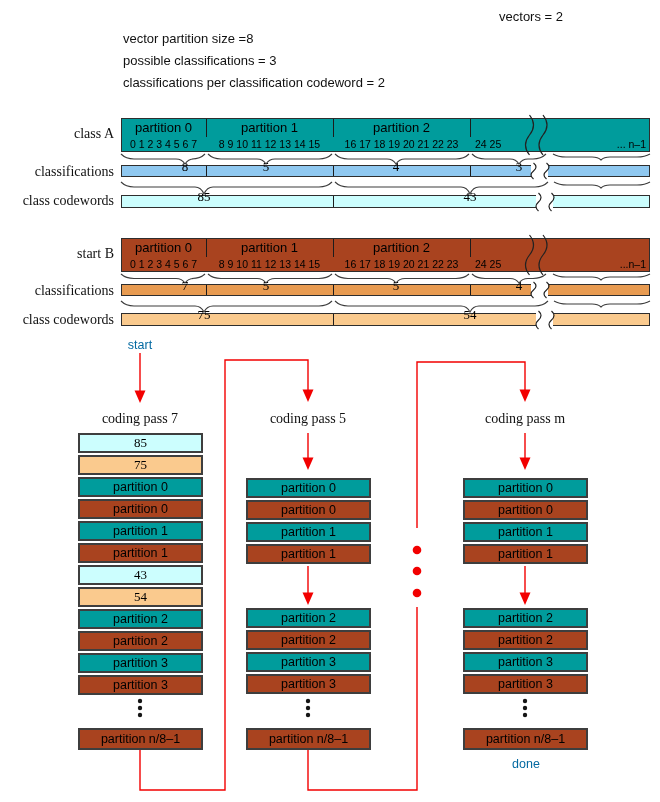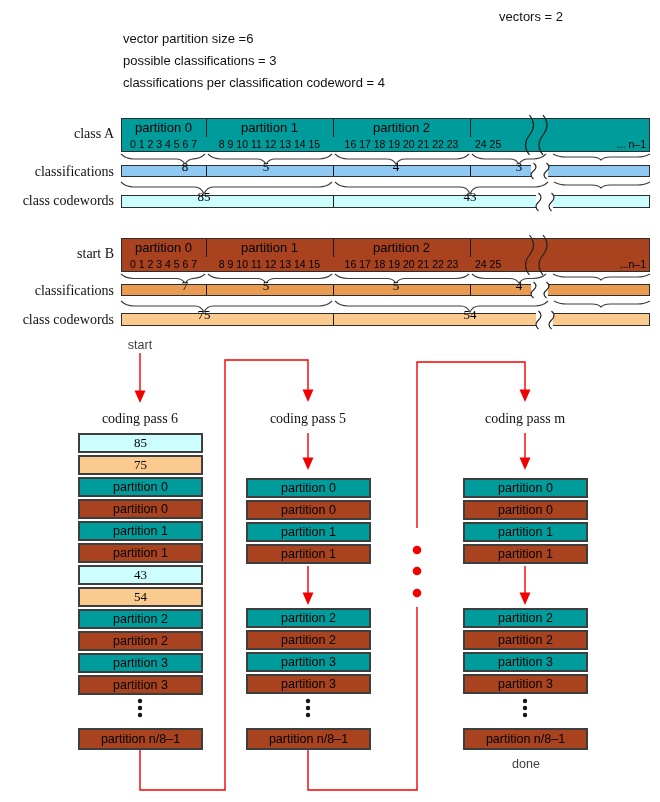--- a/index.html
+++ b/index.html
@@ -12,33 +12,33 @@
   .pl{font:13px "Liberation Sans", sans-serif;color:#000;text-align:center;white-space:nowrap;}
   .nums{font:10.5px "Liberation Sans", sans-serif;color:#000;text-align:center;white-space:nowrap;}
   .padl{text-align:left;padding-left:5px;}
   .right{text-align:right;}
   .sval{font:13px "Liberation Serif", serif;color:#000;text-align:center;line-height:15px;}
   .vdiv{background:#1c1c1c;}
   .box{border:2px solid #3e3e3e;display:flex;align-items:center;justify-content:center;
        font:12.5px "Liberation Sans", sans-serif;color:#000;}
   .box.num{font:13px "Liberation Serif", serif;}
   .title{font:14px "Liberation Serif", serif;color:#111;text-align:center;white-space:nowrap;}
-  .flowlbl{font:12.5px "Liberation Sans", sans-serif;color:#404040;text-align:center;white-space:nowrap;}
+  .flowlbl{font:12.5px "Liberation Sans", sans-serif;color:#0369a1;text-align:center;white-space:nowrap;}
   #overlay{position:absolute;left:0;top:0;pointer-events:none;}
   .brace{fill:none;stroke:#3d3d3d;stroke-width:1.1;}
   .wavy{fill:none;stroke:#222;stroke-width:1.2;}
 </style>
 </head>
 <body>
 
 <div id="diagram">
     <div class="abs hdr" style="left: 123px; top: 9px; width: 440px; text-align: right;">vectors = 2</div>
-    <div class="abs hdr" style="left: 123px; top: 31px; width: 440px;">vector partition size =6</div>
+    <div class="abs hdr" style="left: 123px; top: 31px; width: 440px;">vector partition size =8</div>
     <div class="abs hdr" style="left: 123px; top: 53px; width: 440px;">possible classifications = 3</div>
-    <div class="abs hdr" style="left: 123px; top: 75px; width: 440px;">classifications per classification codeword = 4</div>
+    <div class="abs hdr" style="left: 123px; top: 75px; width: 440px;">classifications per classification codeword = 2</div>
     <div class="abs lbl" style="left: 0px; top: 126px; width: 114px;">class A</div>
     <div class="abs lbl" style="left: 0px; top: 164px; width: 114px;">classifications</div>
     <div class="abs lbl" style="left: 0px; top: 193px; width: 114px;">class codewords</div>
     <div class="abs bar" style="left: 121px; top: 118px; width: 529px; height: 34px; background: rgb(0, 156, 156);"></div>
     <div class="abs pl" style="left: 121px; top: 120px; width: 85px; height: 16px;">partition 0</div>
     <div class="abs pl" style="left: 206px; top: 120px; width: 127px; height: 16px;">partition 1</div>
     <div class="abs pl" style="left: 333px; top: 120px; width: 137px; height: 16px;">partition 2</div>
     <div class="abs vdiv" style="left: 206px; top: 119px; width: 1px; height: 18px;"></div>
     <div class="abs vdiv" style="left: 333px; top: 119px; width: 1px; height: 18px;"></div>
     <div class="abs vdiv" style="left: 470px; top: 119px; width: 1px; height: 18px;"></div>
@@ -79,21 +79,21 @@
     <div class="abs vdiv" style="left: 333px; top: 285px; width: 1px; height: 10px;"></div>
     <div class="abs vdiv" style="left: 470px; top: 285px; width: 1px; height: 10px;"></div>
     <div class="abs sval" style="left: 175px; top: 278px; width: 20px;">7</div>
     <div class="abs sval" style="left: 256px; top: 278px; width: 20px;">5</div>
     <div class="abs sval" style="left: 386px; top: 278px; width: 20px;">5</div>
     <div class="abs sval" style="left: 509px; top: 278px; width: 20px;">4</div>
     <div class="abs bar" style="left: 121px; top: 313px; width: 529px; height: 13px; background: rgb(250, 202, 142);"></div>
     <div class="abs vdiv" style="left: 333px; top: 314px; width: 1px; height: 11px;"></div>
     <div class="abs sval" style="left: 191px; top: 307px; width: 26px;">75</div>
     <div class="abs sval" style="left: 457px; top: 307px; width: 26px;">54</div>
-    <div class="abs title" style="left: 75px; top: 411px; width: 130px;">coding pass 6</div>
+    <div class="abs title" style="left: 75px; top: 411px; width: 130px;">coding pass 7</div>
     <div class="abs box num" style="left: 78px; top: 433px; width: 125px; height: 20px; background: rgb(204, 254, 254);">85</div>
     <div class="abs box num" style="left: 78px; top: 455px; width: 125px; height: 20px; background: rgb(250, 202, 142);">75</div>
     <div class="abs box" style="left: 78px; top: 477px; width: 125px; height: 20px; background: rgb(0, 156, 156);">partition 0</div>
     <div class="abs box" style="left: 78px; top: 499px; width: 125px; height: 20px; background: rgb(169, 67, 31);">partition 0</div>
     <div class="abs box" style="left: 78px; top: 521px; width: 125px; height: 20px; background: rgb(0, 156, 156);">partition 1</div>
     <div class="abs box" style="left: 78px; top: 543px; width: 125px; height: 20px; background: rgb(169, 67, 31);">partition 1</div>
     <div class="abs box num" style="left: 78px; top: 565px; width: 125px; height: 20px; background: rgb(204, 254, 254);">43</div>
     <div class="abs box num" style="left: 78px; top: 587px; width: 125px; height: 20px; background: rgb(250, 202, 142);">54</div>
     <div class="abs box" style="left: 78px; top: 609px; width: 125px; height: 20px; background: rgb(0, 156, 156);">partition 2</div>
     <div class="abs box" style="left: 78px; top: 631px; width: 125px; height: 20px; background: rgb(169, 67, 31);">partition 2</div>

